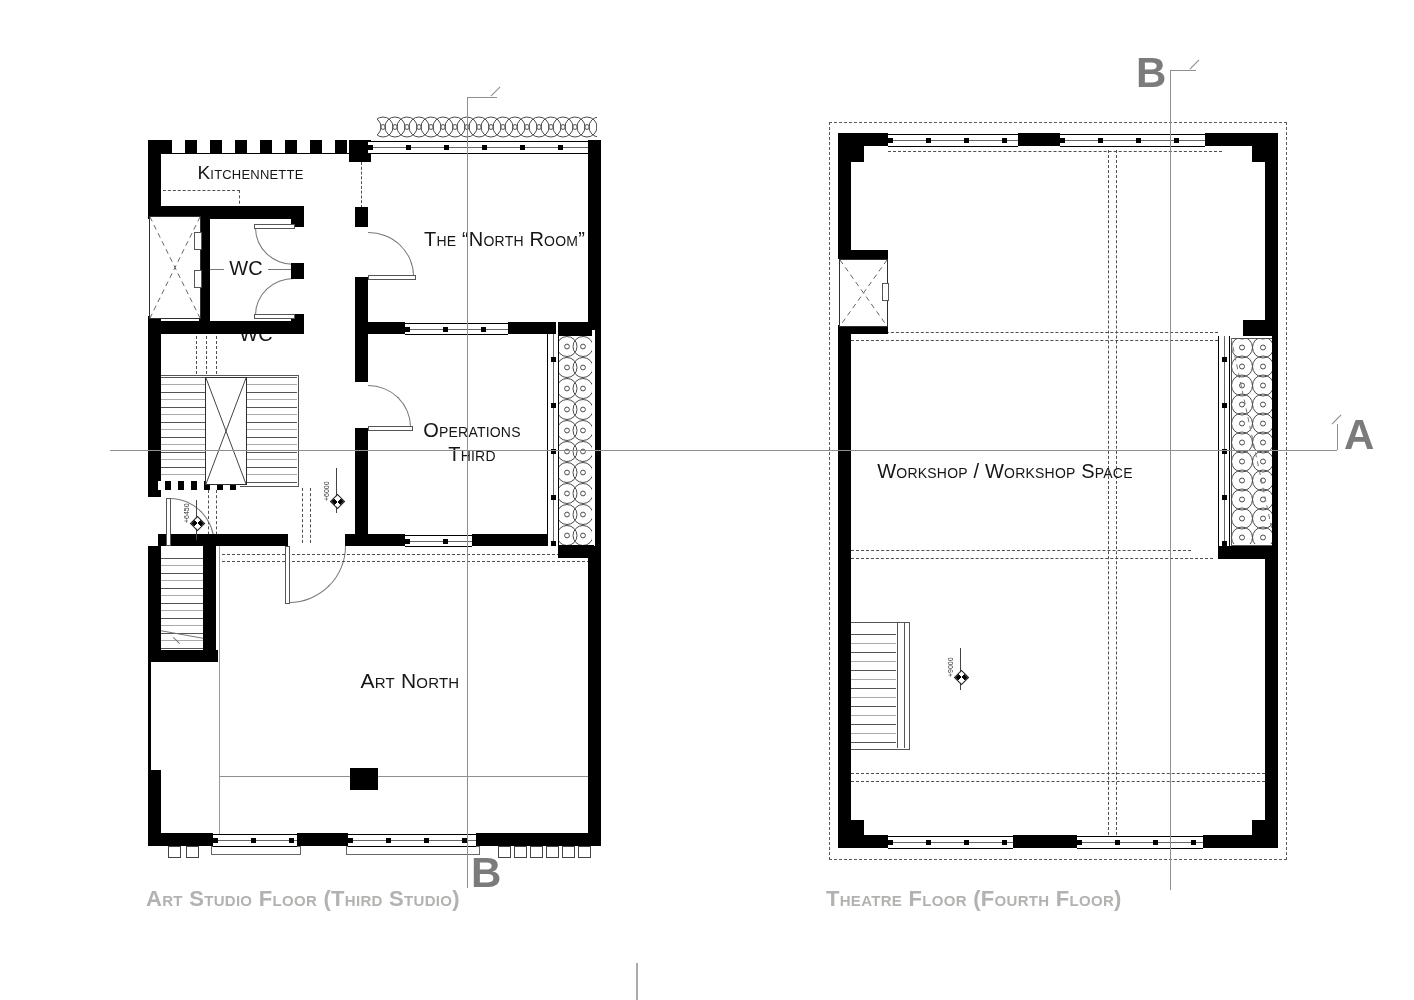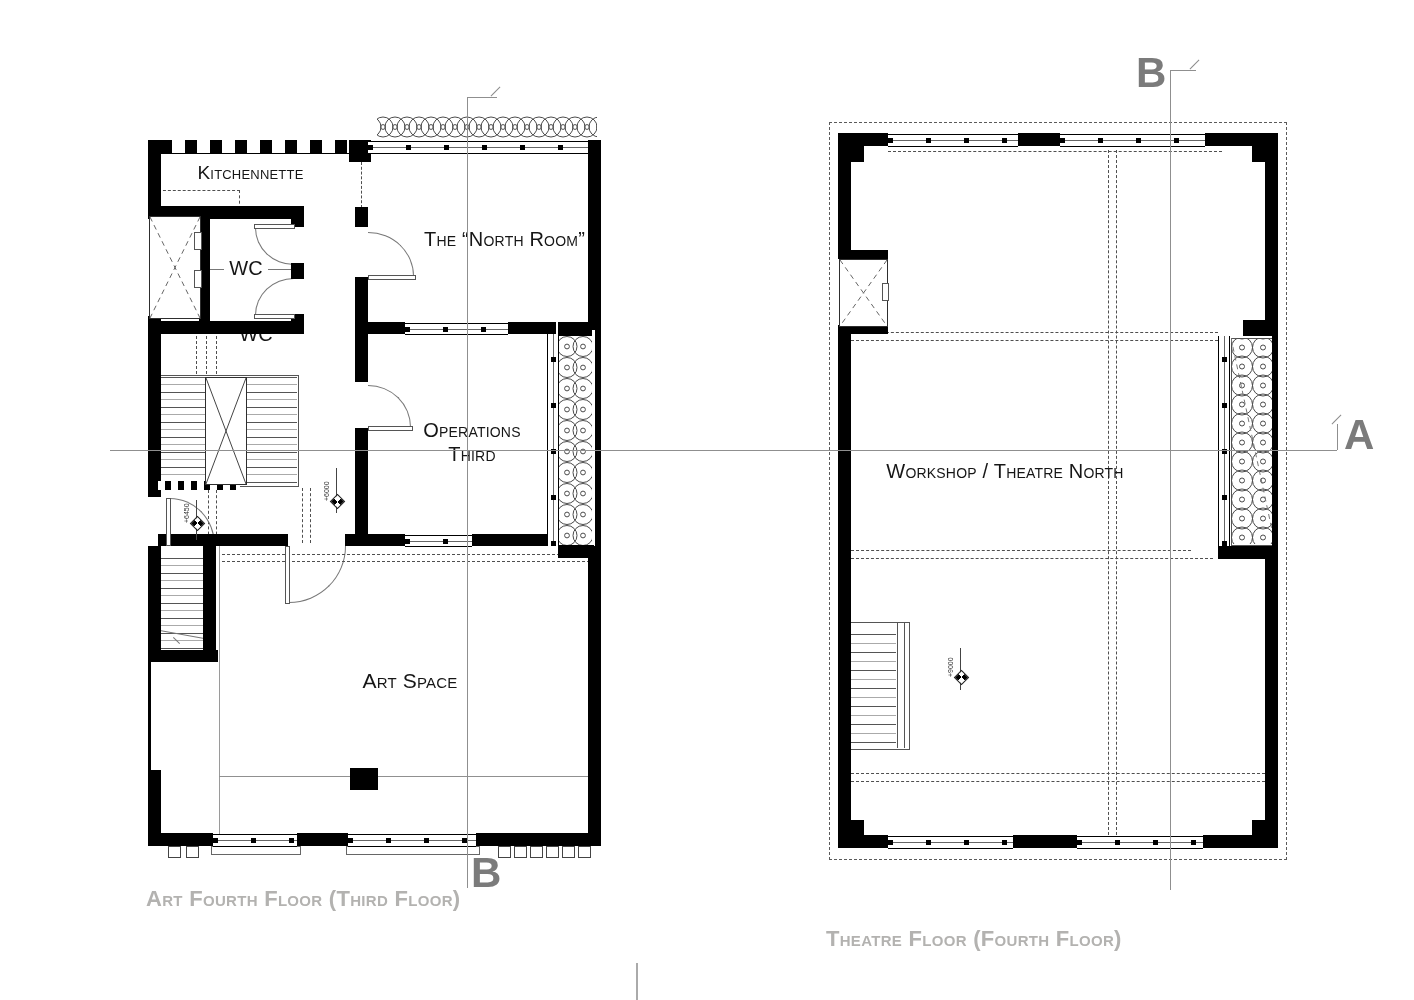--- a/index.html
+++ b/index.html
@@ -211,22 +211,22 @@
     </svg>
 
     <div class="lbl" style="left:168px;top:162px;width:165px;font-size:19px;">Kitchennette</div>
     <div class="lbl" style="left:224px;top:256px;width:44px;background:#fff;">WC</div>
     <div class="lbl" style="left:234px;top:322px;width:44px;z-index:1;">WC</div>
     <div class="lbl" style="left:392px;top:227px;width:225px;">The “North Room”</div>
     <div class="lbl" style="left:388px;top:418px;width:168px;">
       <div>Operations</div>
       <div>Third</div>
     </div>
-    <div class="lbl" style="left:325px;top:668px;width:170px;font-size:21px;">Art Space</div>
-    <div class="cap" style="left:146px;top:886px;">Art Fourth Floor (Third Floor)</div>
+    <div class="lbl" style="left:325px;top:668px;width:170px;font-size:21px;">Art North</div>
+    <div class="cap" style="left:146px;top:886px;">Art Studio Floor (Third Studio)</div>
   </div>
 
   <div>
     <div class="drect" style="left:829px;top:122px;width:456px;height:736px;"></div>
 
     <div class="w" style="left:838px;top:133px;width:50px;height:13px;"></div>
     <div class="winh" style="left:888px;top:134px;width:130px;height:11px;"></div>
     <div class="w" style="left:1018px;top:133px;width:42px;height:13px;"></div>
     <div class="winh" style="left:1060px;top:134px;width:145px;height:11px;"></div>
     <div class="w" style="left:1205px;top:133px;width:73px;height:13px;"></div>
@@ -292,22 +292,22 @@
     <div class="lvl-t" style="left:954px;top:670px;">+9000</div>
 
     <div class="w" style="left:838px;top:835px;width:50px;height:13px;"></div>
     <div class="winh" style="left:888px;top:836px;width:125px;height:11px;"></div>
     <div class="w" style="left:1013px;top:835px;width:64px;height:13px;"></div>
     <div class="winh" style="left:1077px;top:836px;width:126px;height:11px;"></div>
     <div class="w" style="left:1203px;top:835px;width:75px;height:13px;"></div>
     <div class="w" style="left:851px;top:820px;width:13px;height:15px;"></div>
     <div class="w" style="left:1252px;top:820px;width:13px;height:15px;"></div>
 
-    <div class="lbl" style="left:870px;top:459px;width:270px;">Workshop / Theatre North</div>
-    <div class="cap" style="left:826px;top:926px;">Theatre Floor (Fourth Floor)</div>
+    <div class="lbl" style="left:870px;top:459px;width:270px;">Workshop / Workshop Space</div>
+    <div class="cap" style="left:826px;top:886px;">Theatre Floor (Fourth Floor)</div>
   </div>
 
   <div>
 
     <div class="gl" style="left:110px;top:450px;width:1227px;height:1px;"></div>
     <div class="gl" style="left:1337px;top:424px;width:1px;height:26px;"></div>
     <div class="tick" style="left:1330px;top:419px;"></div>
     <div class="secletter" style="left:1344px;top:414px;">A</div>
 
     <div class="gl" style="left:467px;top:97px;width:1px;height:791px;"></div>

